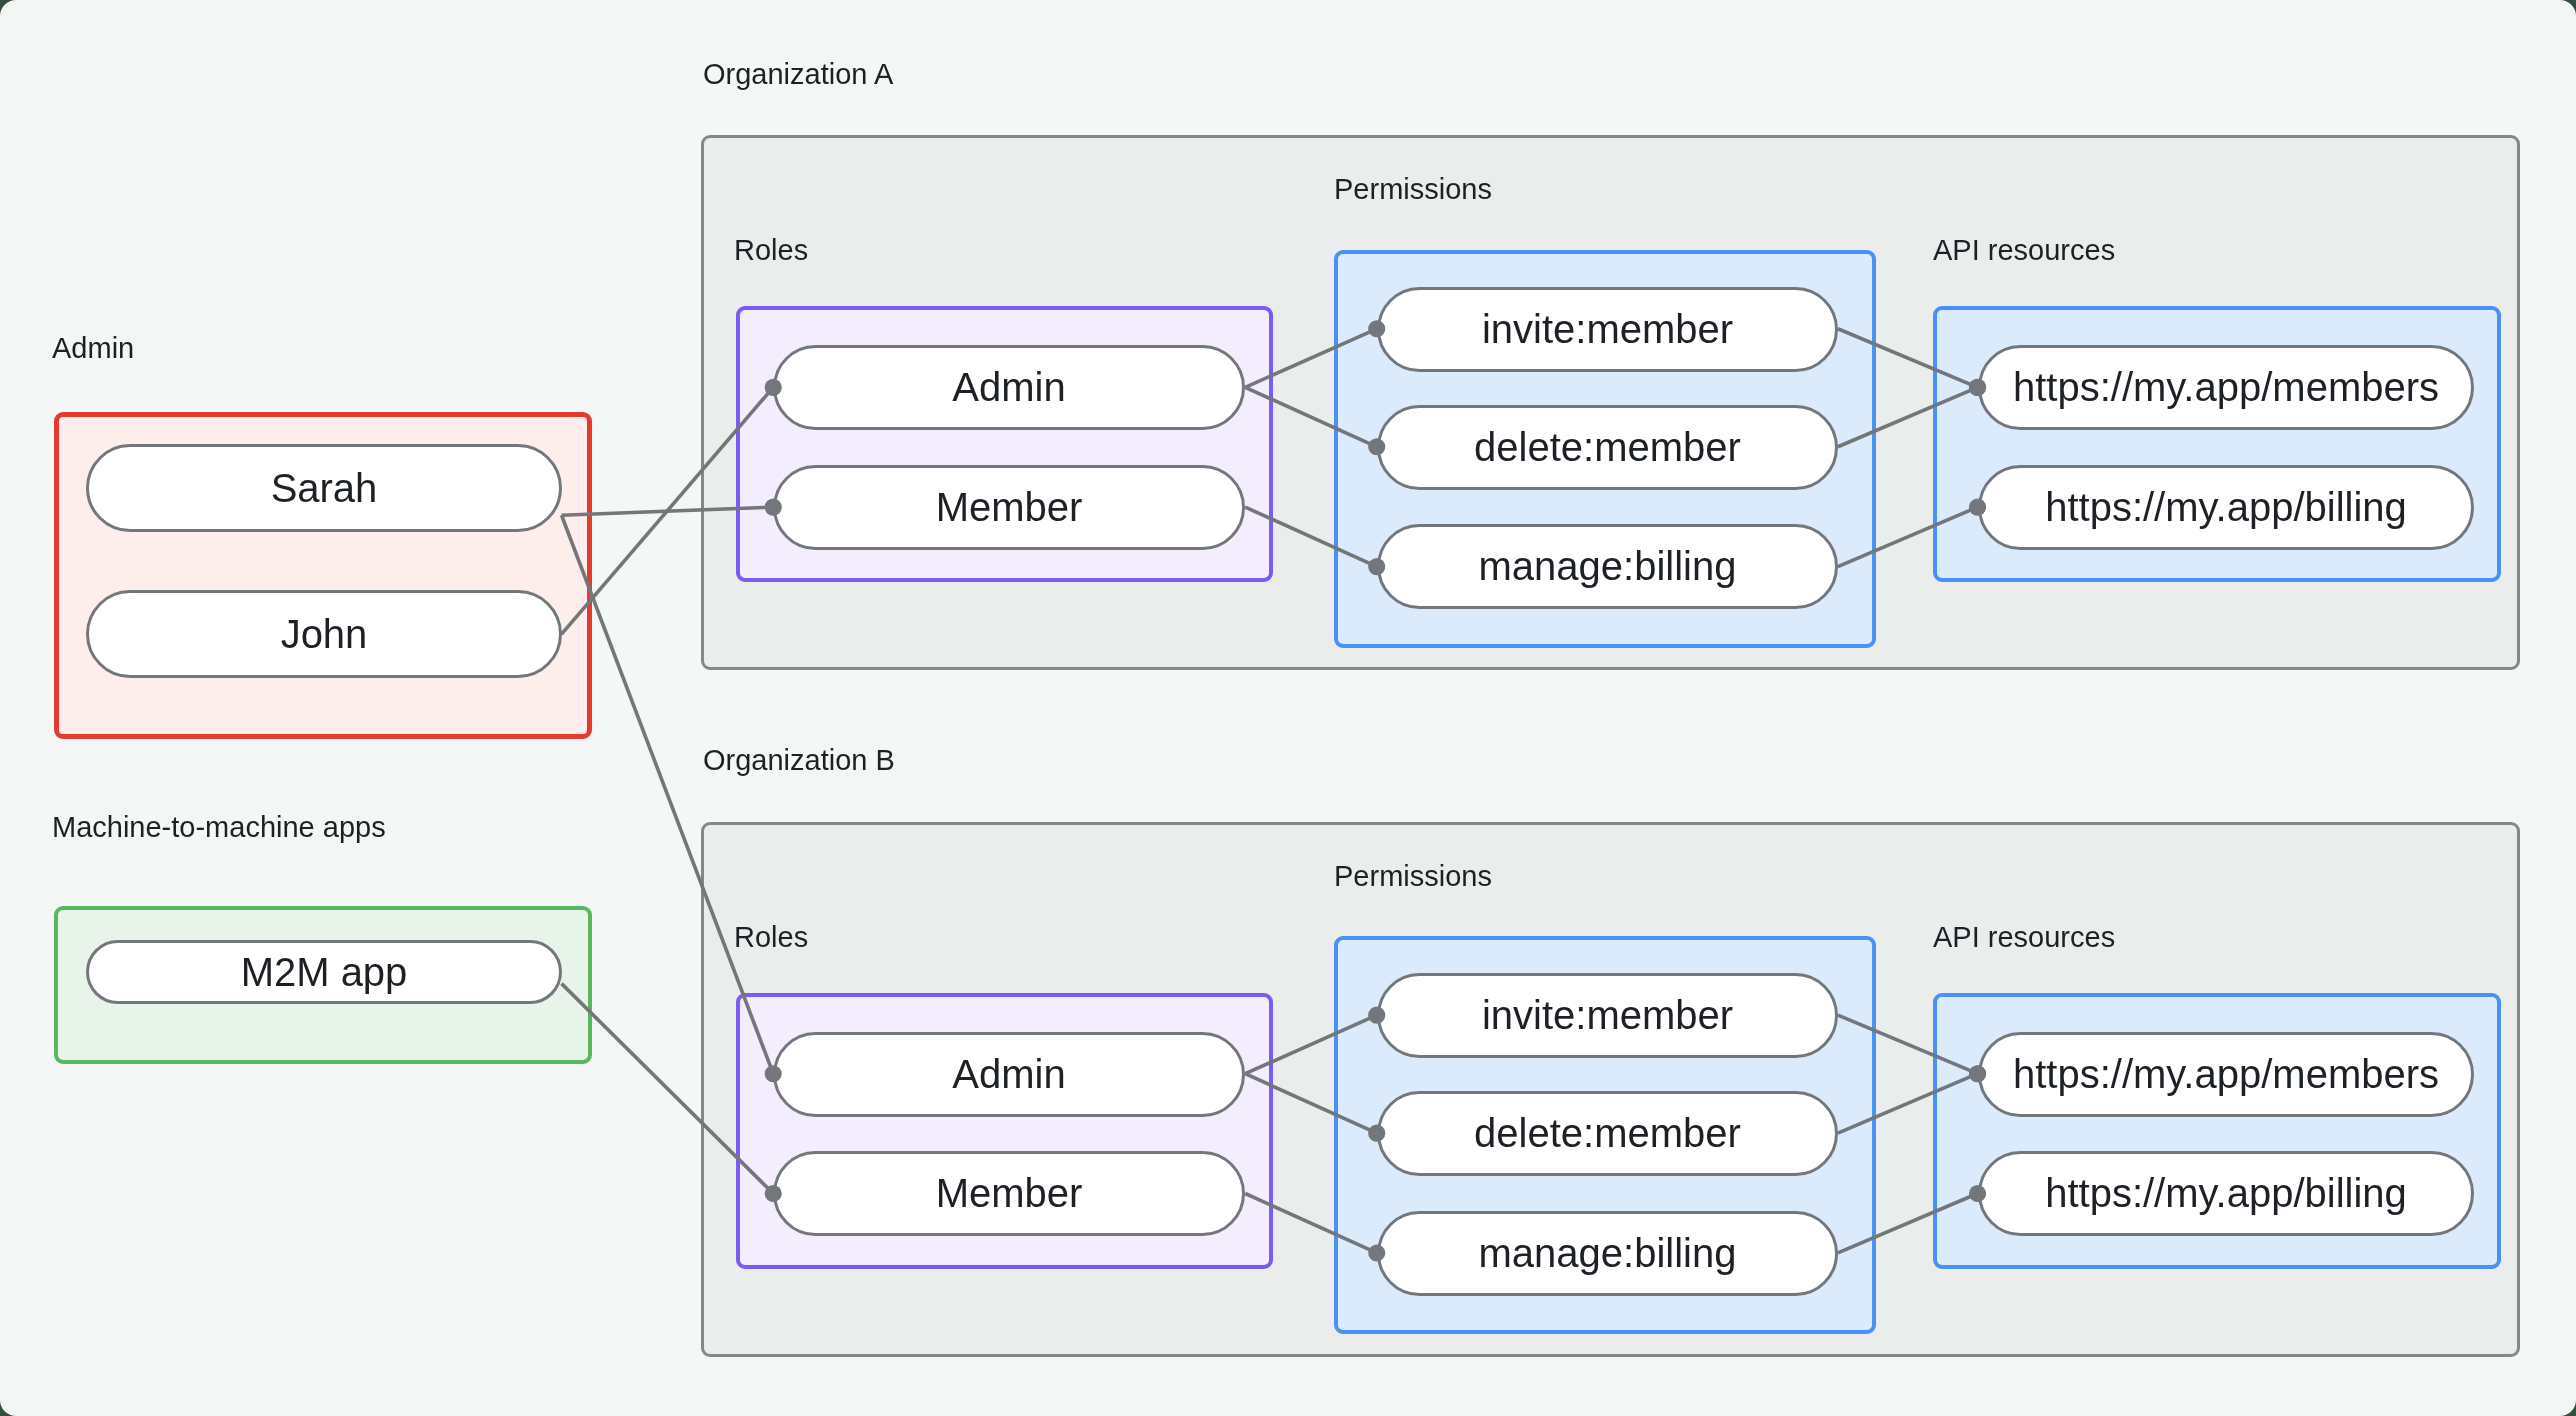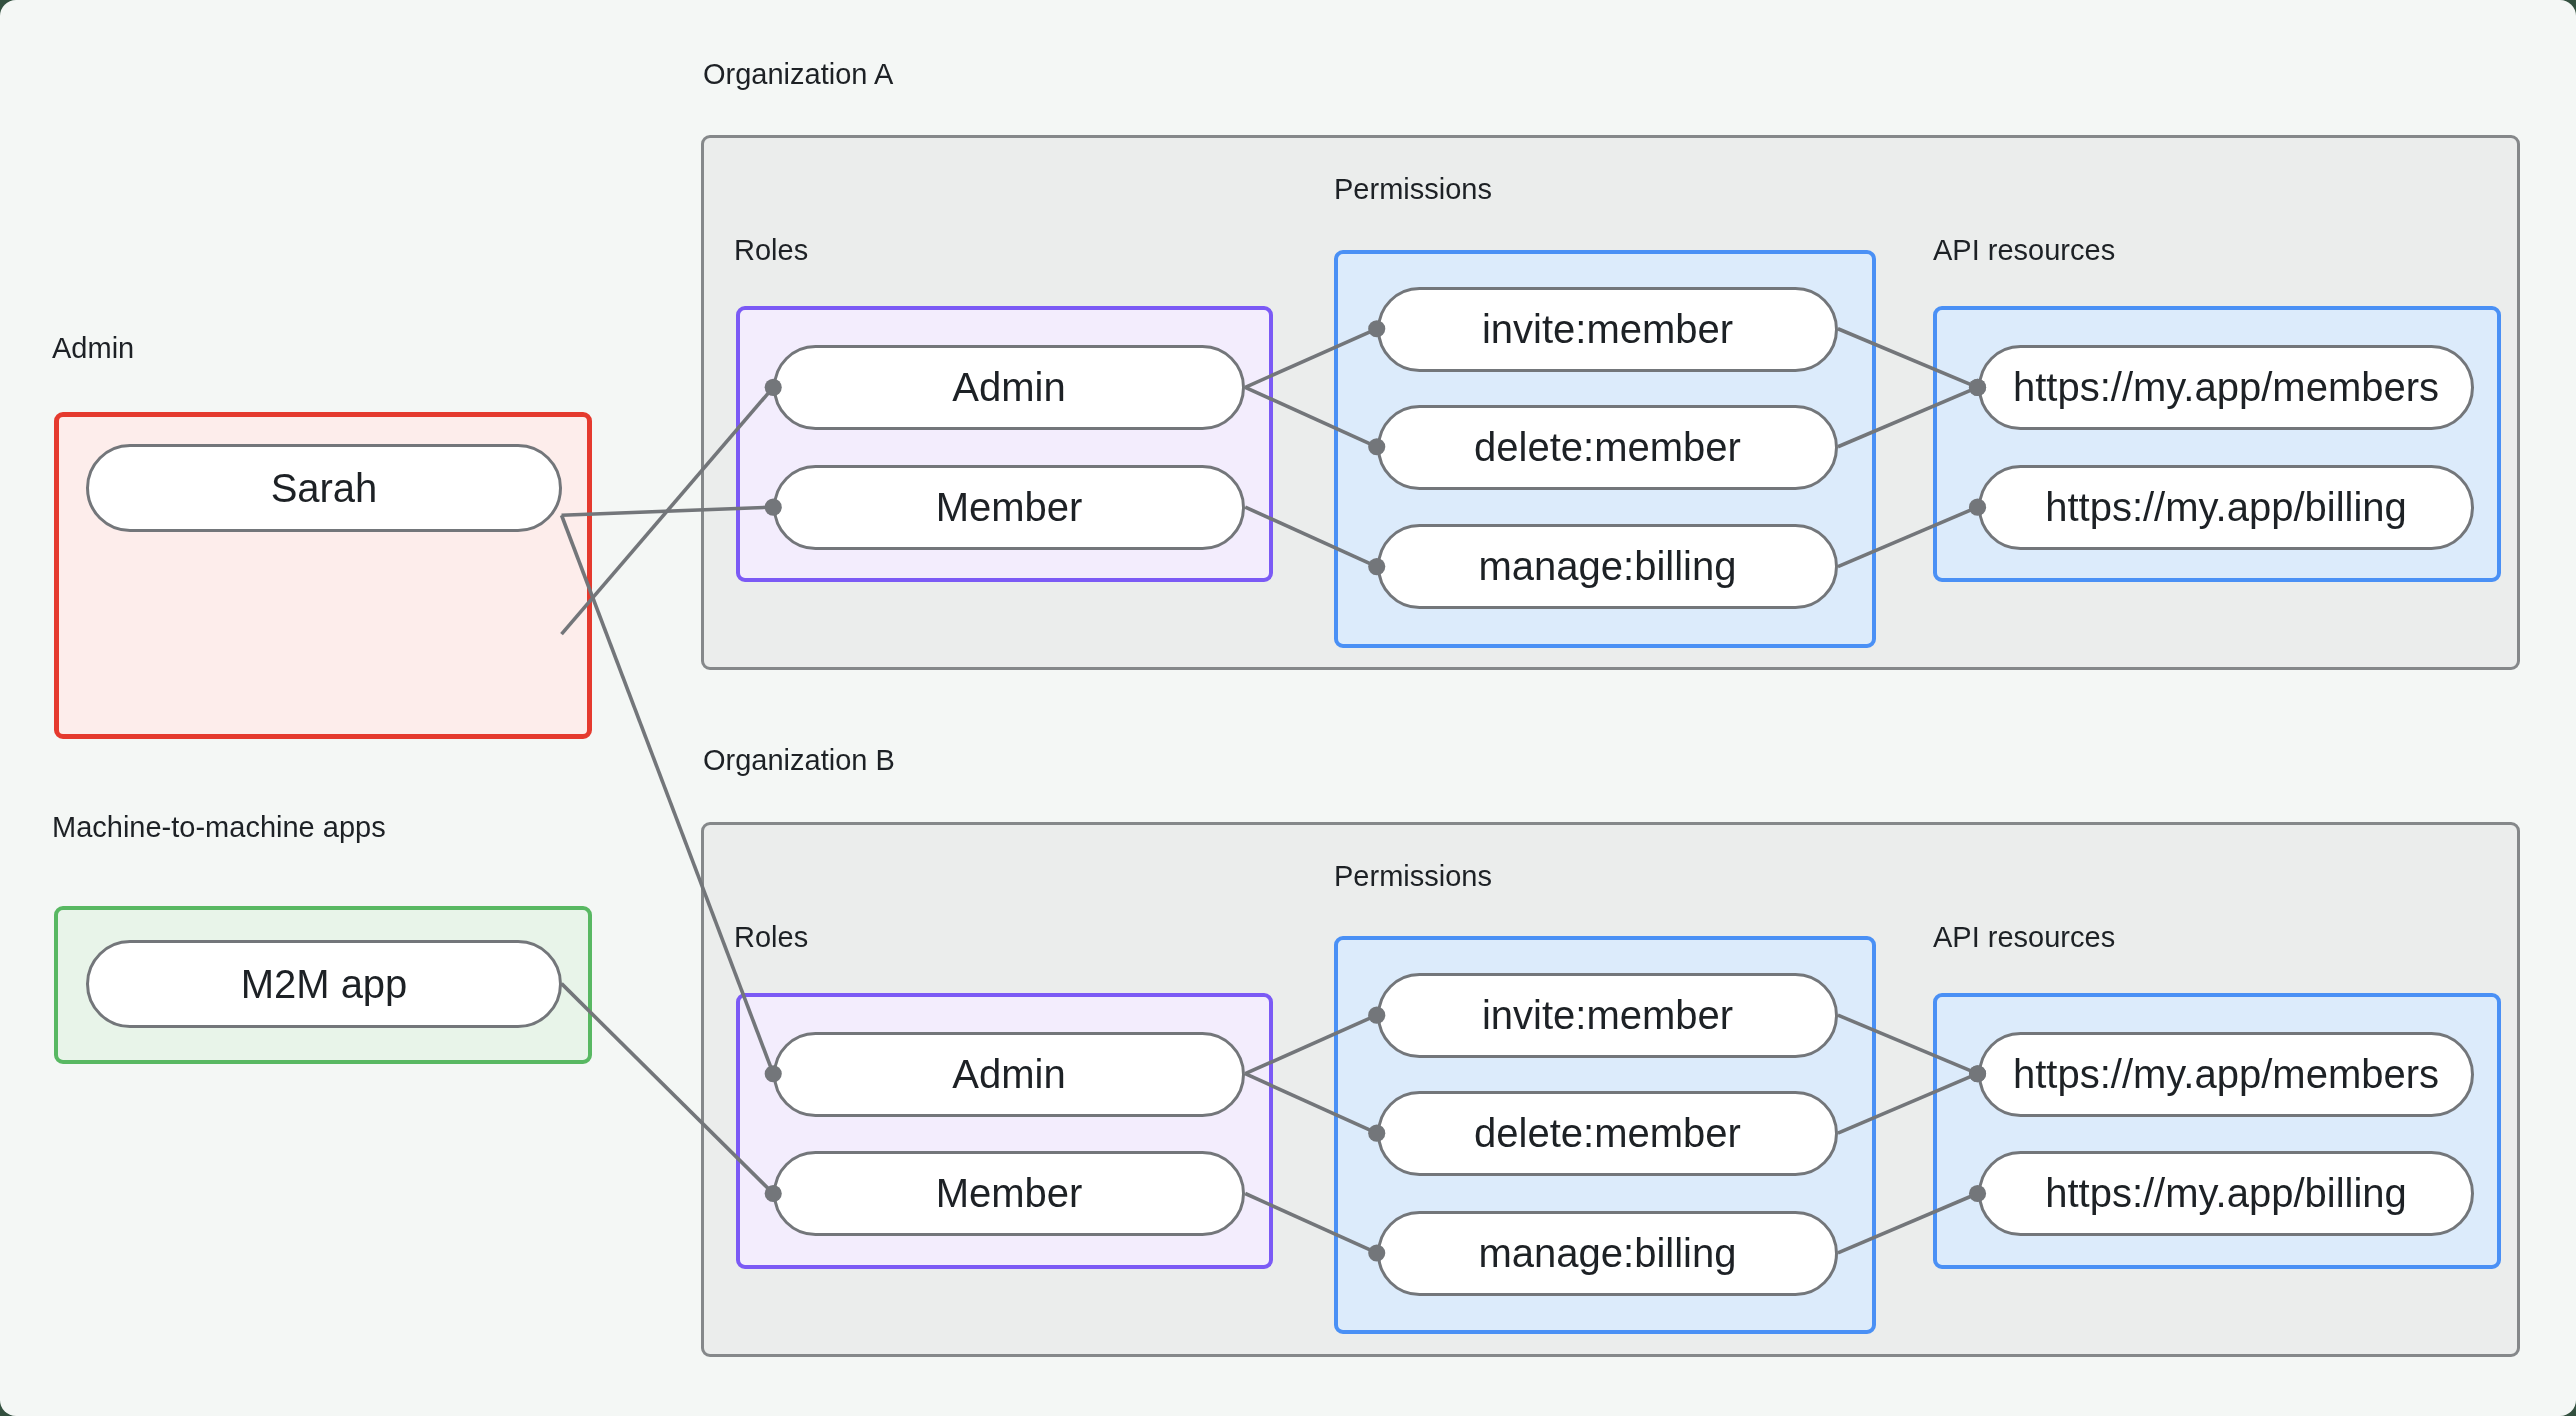--- a/index.html
+++ b/index.html
@@ -71,24 +71,27 @@
 </head>
 <body>
 
 <div class="stage">
 
   <div class="section-label" style="left:52px;top:332px;">Admin</div>
   <div class="box users-box" style="left:54px;top:412px;width:538px;height:327px;"></div>
   <div class="pill" style="left:86px;top:444px;width:476px;height:88px;">
     <span>Sarah</span>
   </div>
+  <div class="pill" style="left:86px;top:590px;width:476px;height:88px;">
+    <span>John</span>
+  </div>
 
   <div class="section-label" style="left:52px;top:811px;">Machine-to-machine apps</div>
   <div class="box m2m-box" style="left:54px;top:906px;width:538px;height:158px;"></div>
-  <div class="pill" style="left:86px;top:940px;width:476px;height:88px;">
+  <div class="pill" style="left:86px;top:940px;width:476px;height:64px;">
     <span>M2M app</span>
   </div>
 
   <div class="section-label" style="left:703px;top:58px;">Organization A</div>
   <div class="box org-box" style="left:701px;top:135px;width:1819px;height:535px;"></div>
 
   <div class="section-label" style="left:1334px;top:173px;">Permissions</div>
   <div class="section-label" style="left:734px;top:234px;">Roles</div>
   <div class="section-label" style="left:1933px;top:234px;">API resources</div>
 

